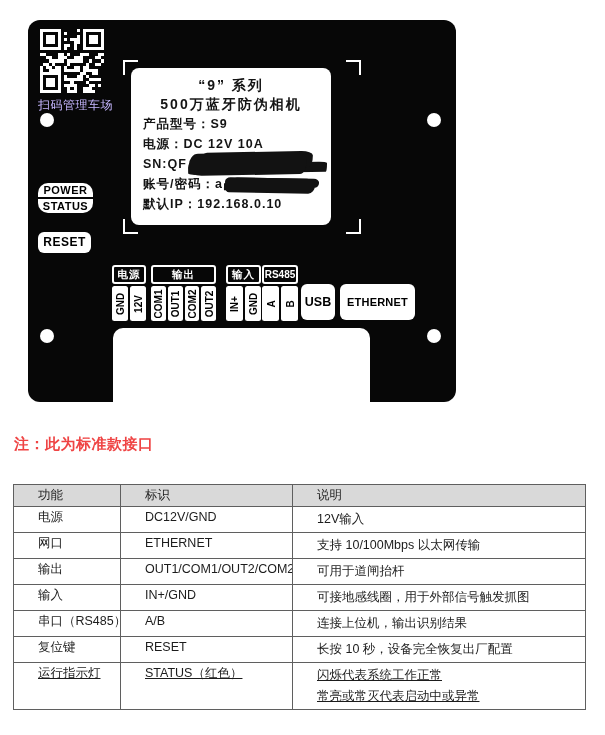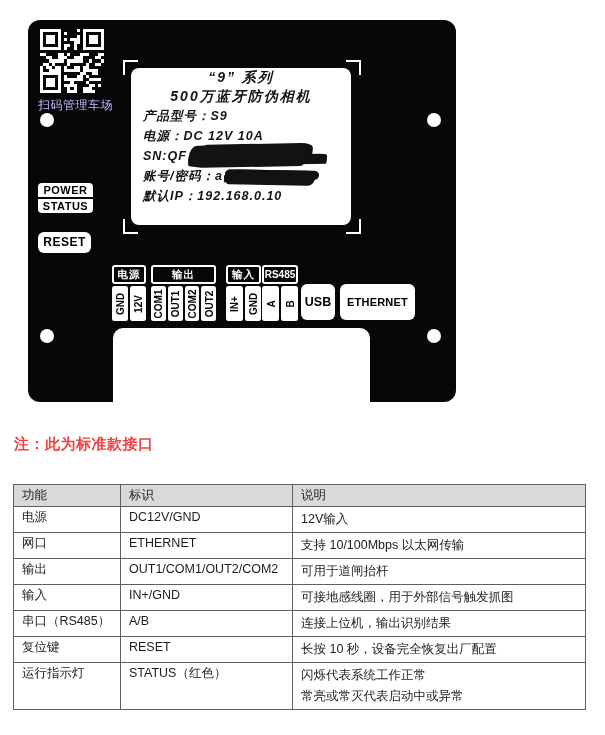--- a/index.html
+++ b/index.html
@@ -13,43 +13,43 @@
   .qr-svg{position:absolute;left:12px;top:9px;width:64px;height:64px;}
   .qr-caption{position:absolute;left:10px;top:77px;color:#c4b5fd;font-size:12px;
               letter-spacing:.5px;font-weight:500;white-space:nowrap;}
 
   .hole{position:absolute;width:14px;height:14px;border-radius:50%;background:#fff;
         transform:translate(-50%,-50%);}
   .h-tl{left:19px;top:100px}.h-tr{left:406px;top:100px}
   .h-bl{left:19px;top:316px}.h-br{left:406px;top:316px}
 
   
-  .sticker{position:absolute;left:103px;top:48px;width:220px;height:157px;background:#fff;
-           border-radius:8px;color:#141414;padding:0 12px 0;box-sizing:border-box;font-style:italic;}
+  .sticker{position:absolute;left:103px;top:48px;width:200px;height:157px;background:#fff;
+           border-radius:8px;color:#141414;padding:8px 12px 0;box-sizing:border-box;}
   .sticker .title{text-align:center;font-size:14px;font-weight:bold;letter-spacing:2px;
                   line-height:19px;white-space:nowrap;}
   .lf{font-size:12.5px;font-weight:bold;letter-spacing:1px;line-height:20px;white-space:nowrap;}
   .blob{display:inline-block;background:#121212;vertical-align:middle;}
   .blob-0{width:118px;height:22px;margin:-8px 0 -6px 2px;
           border-radius:10px 16px 8px 14px/12px 8px 16px 6px;transform:rotate(-1deg);
           box-shadow:9px -4px 0 -3px #121212,-5px 3px 0 -4px #121212,26px 4px 0 -6px #121212;}
   .blob-1{width:90px;height:15px;margin:-2px 0 -4px 2px;
           border-radius:8px 12px 10px 6px/6px 10px 12px 8px;transform:rotate(1deg);
           box-shadow:7px -3px 0 -3px #121212,-5px 2px 0 -4px #121212;}
 
   
   .bracket{position:absolute;width:13px;height:13px;}
   .bk-tl{left:95px;top:40px;border-left:2px solid #fff;border-top:2px solid #fff;}
   .bk-tr{left:318px;top:40px;border-right:2px solid #fff;border-top:2px solid #fff;}
   .bk-bl{left:95px;top:199px;border-left:2px solid #fff;border-bottom:2px solid #fff;}
   .bk-br{left:318px;top:199px;border-right:2px solid #fff;border-bottom:2px solid #fff;}
 
   
   .btn-stack{position:absolute;left:10px;top:163px;width:55px;height:30px;background:#fff;
-             border-radius:4px;overflow:hidden;}
+             border-radius:10px;overflow:hidden;}
   .btn-half{height:14px;line-height:14px;text-align:center;color:#000;
             font-size:11px;font-weight:bold;letter-spacing:.5px;}
   .btn-div{height:2px;background:#070707;}
   .btn-reset{position:absolute;left:10px;top:212px;width:53px;height:21px;background:#fff;
              border-radius:6px;color:#000;font-size:12px;font-weight:bold;text-align:center;
              line-height:21px;letter-spacing:.5px;}
 
   
   .tgroup{position:absolute;top:245px;}
   .tg-0{left:84px;width:34px}.tg-1{left:123px;width:65px}
@@ -72,24 +72,24 @@
   .cutout{position:absolute;left:85px;top:308px;width:257px;height:74px;background:#fff;
           border-radius:10px 10px 0 0;}
 
   
   .note{position:absolute;left:14px;top:435px;font-size:15px;font-weight:600;color:#ef4444;
         letter-spacing:.5px;}
 
   .spec{position:absolute;left:13px;top:484px;width:572px;border-collapse:collapse;
         table-layout:fixed;}
   .spec th,.spec td{border:1px solid #5f5f5f;font-size:12.5px;font-weight:normal;
-        text-align:left;padding:2px 8px;vertical-align:top;color:#1c1c1c;line-height:17px;
+        text-align:left;padding:2px 24px;vertical-align:top;color:#1c1c1c;line-height:17px;
         height:17px;overflow:hidden;white-space:nowrap;}
   .spec th{background:#d9d9d9;}
-  .spec tr.tall td{height:40px;}
+  .spec tr.tall td{height:40px;text-decoration:underline;}
   .dline{line-height:21px;}
   .c1{width:107px}.c2{width:172px}.c3{width:293px}
 </style>
 </head>
 <body>
 
 <div class="page">
 
   <div class="device" id="device">
     <svg class="qr-svg" id="qr-svg" viewBox="0 0 21 21" shape-rendering="crispEdges">

